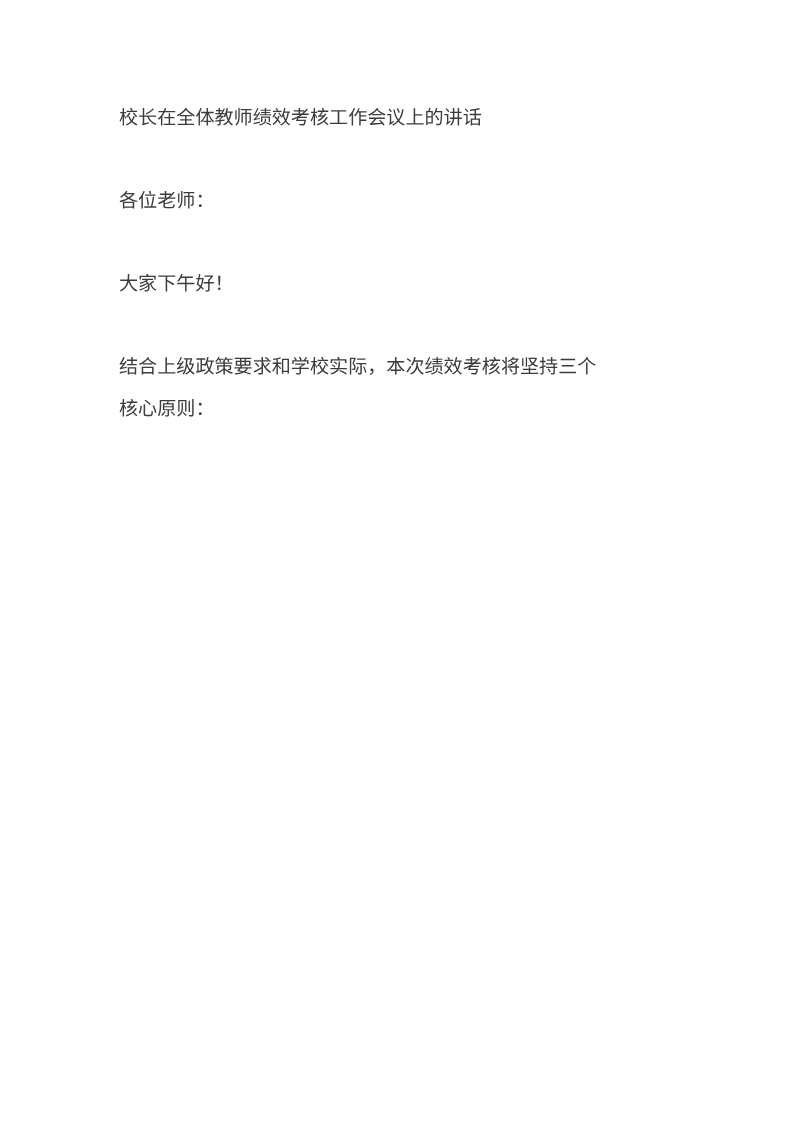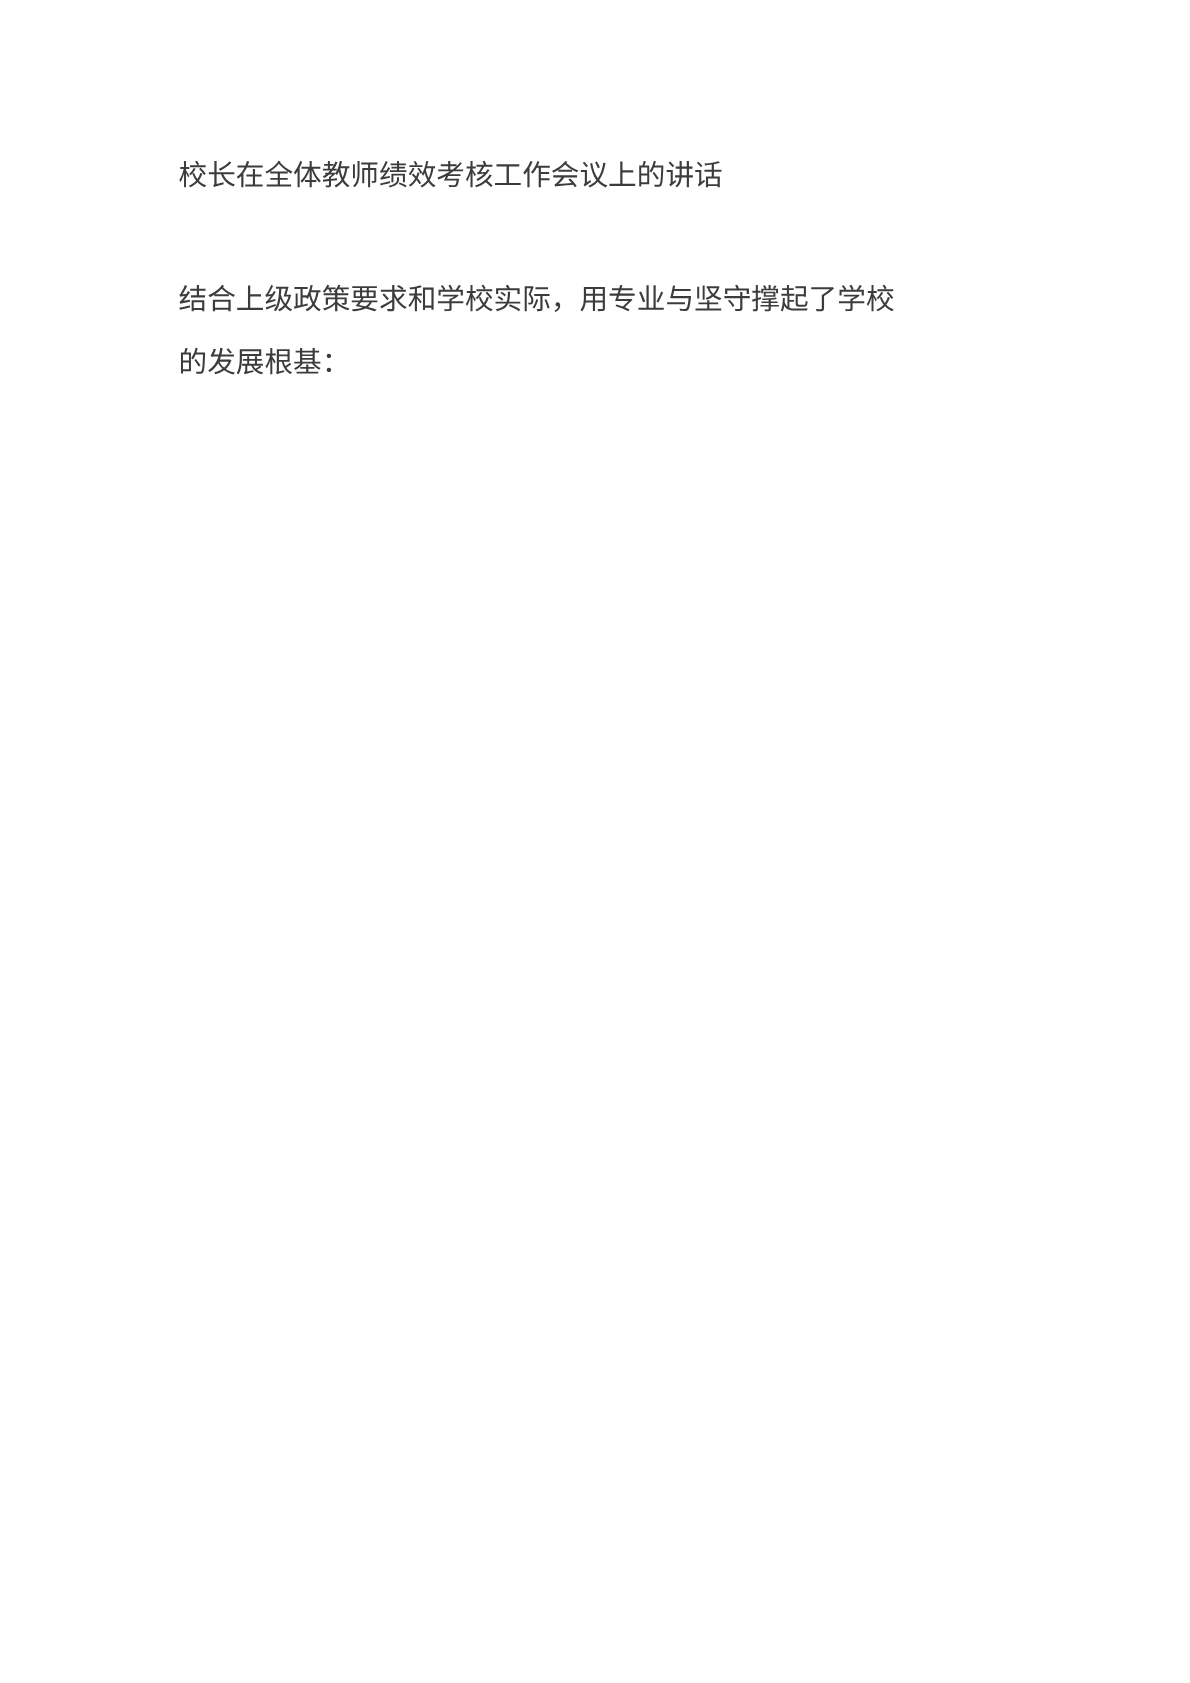--- a/index.html
+++ b/index.html
@@ -33,15 +33,17 @@
   .doc-text.short {
     text-align: left;
   }
 </style>
 </head>
 <body>
 
 <div class="page">
   <div class="content">
     <p class="doc-text short">校长在全体教师绩效考核工作会议上的讲话</p>
-    <p class="doc-text short">结合上级政策要求和学校实际，用专业与坚守撑起了学校的发展根基：</p>
+    <p class="doc-text short">各位老师：</p>
+    <p class="doc-text short">大家下午好！</p>
+    <p class="doc-text short">结合上级政策要求和学校实际，本次绩效考核将坚持三个核心原则：</p>
   </div>
 </div>
 
 </body></html>

